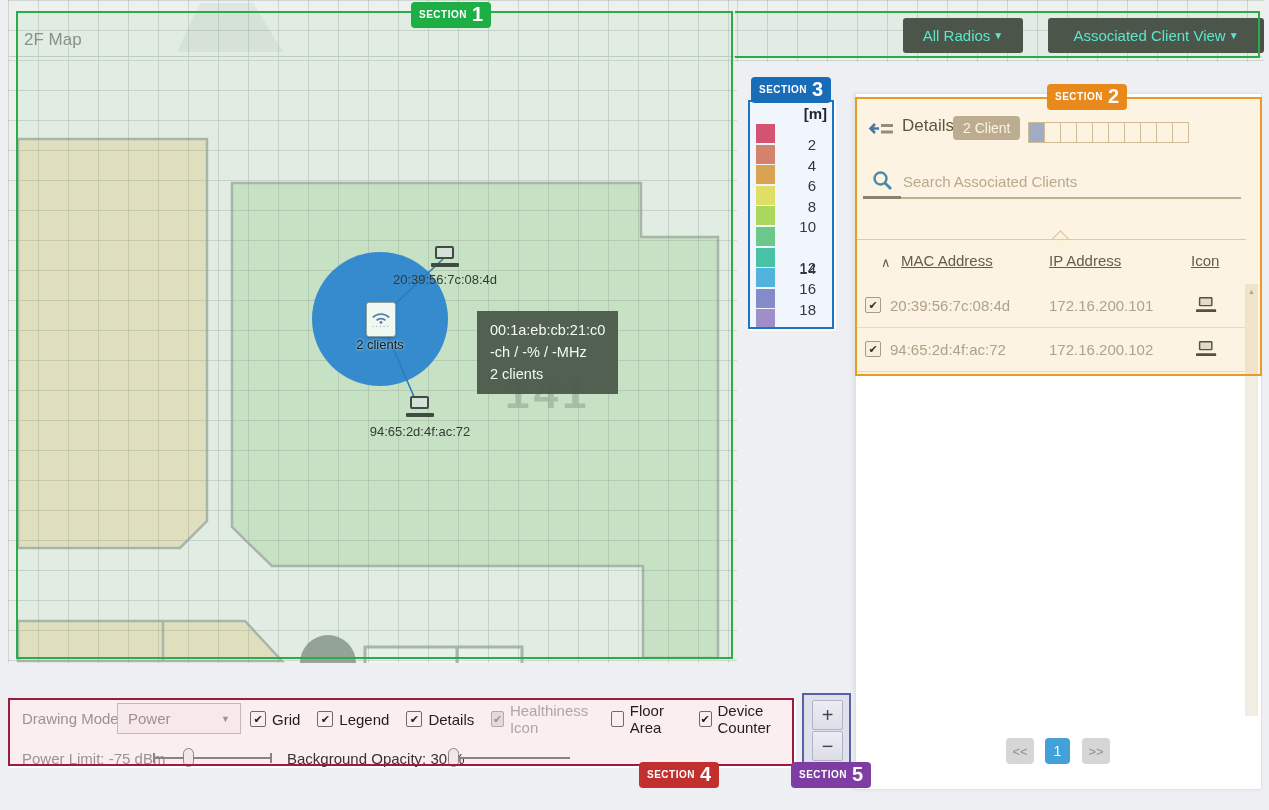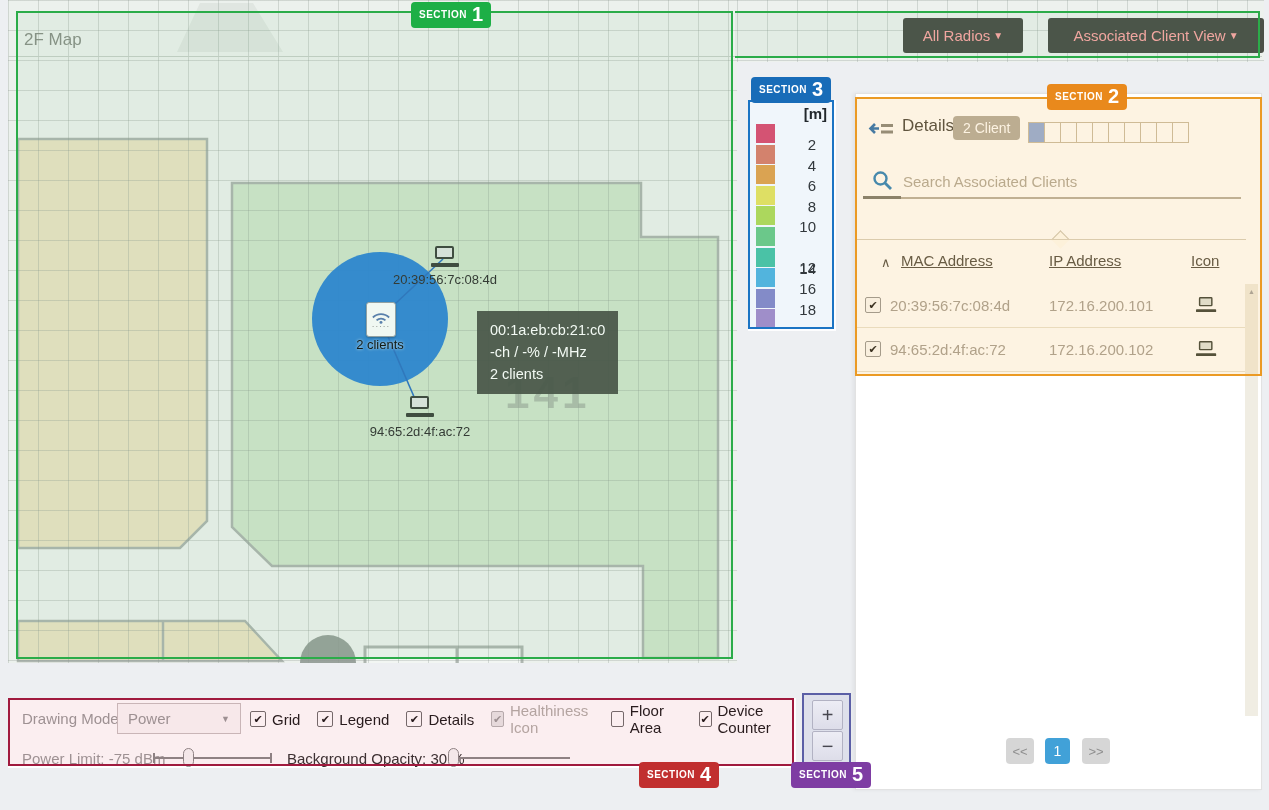--- a/index.html
+++ b/index.html
@@ -12,21 +12,21 @@
   .gridlines{position:absolute;inset:0;pointer-events:none;
     background-image:linear-gradient(to right, rgba(140,152,145,.30) 1px, transparent 1px),
                      linear-gradient(to bottom, rgba(140,152,145,.30) 1px, transparent 1px);
     background-size:30px 30px;}
   .floor-svg{position:absolute;left:0;top:0;}
   .topbar-line{position:absolute;left:8px;top:56px;width:1254px;height:1px;background:#c7cfc8;}
   .map-title{position:absolute;left:24px;top:30px;font-size:17px;color:#8b9089;}
 
   .btn-blue{position:absolute;left:742px;top:18px;width:136px;height:35px;background:#2b9fdc;color:#fff;
     border:none;border-radius:4px;font-size:15px;font-family:inherit;cursor:pointer;}
-  .btn-dark{position:absolute;height:35px;background:#4b4f48;color:#fca5a5;border:none;border-radius:3px;
+  .btn-dark{position:absolute;height:35px;background:#4b4f48;color:#5eead4;border:none;border-radius:3px;
     font-size:15px;font-family:inherit;cursor:pointer;display:flex;align-items:center;justify-content:center;gap:3px;}
   .btn-dark .caret{font-size:10px;}
   .btn-radios{left:903px;top:18px;width:120px;}
   .btn-acv{left:1048px;top:18px;width:216px;}
 
   
   .ap-circle{position:absolute;left:312px;top:252px;width:136px;height:134px;border-radius:50%;
     background:#2b84d6;opacity:.95;}
   .links-svg{position:absolute;left:0;top:0;pointer-events:none;}
   .ap-box{position:absolute;left:366px;top:302px;width:28px;height:33px;background:#fcfdfd;border:1px solid #96a0a8;

